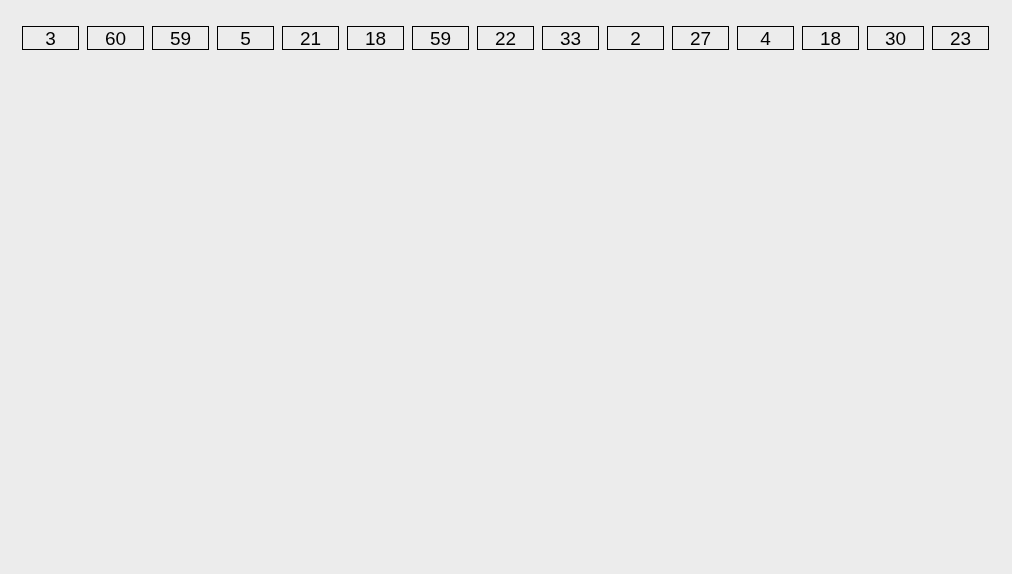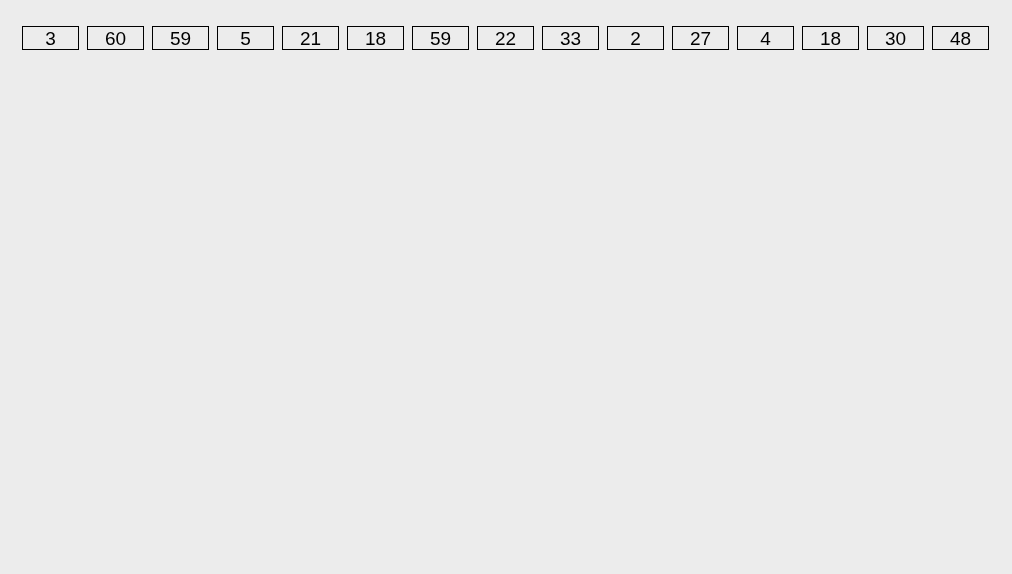--- a/index.html
+++ b/index.html
@@ -42,14 +42,14 @@
   <div class="cell">21</div>
   <div class="cell">18</div>
   <div class="cell">59</div>
   <div class="cell">22</div>
   <div class="cell">33</div>
   <div class="cell">2</div>
   <div class="cell">27</div>
   <div class="cell">4</div>
   <div class="cell">18</div>
   <div class="cell">30</div>
-  <div class="cell">48</div>
+  <div class="cell">23</div>
 </div>
 
 </body></html>

